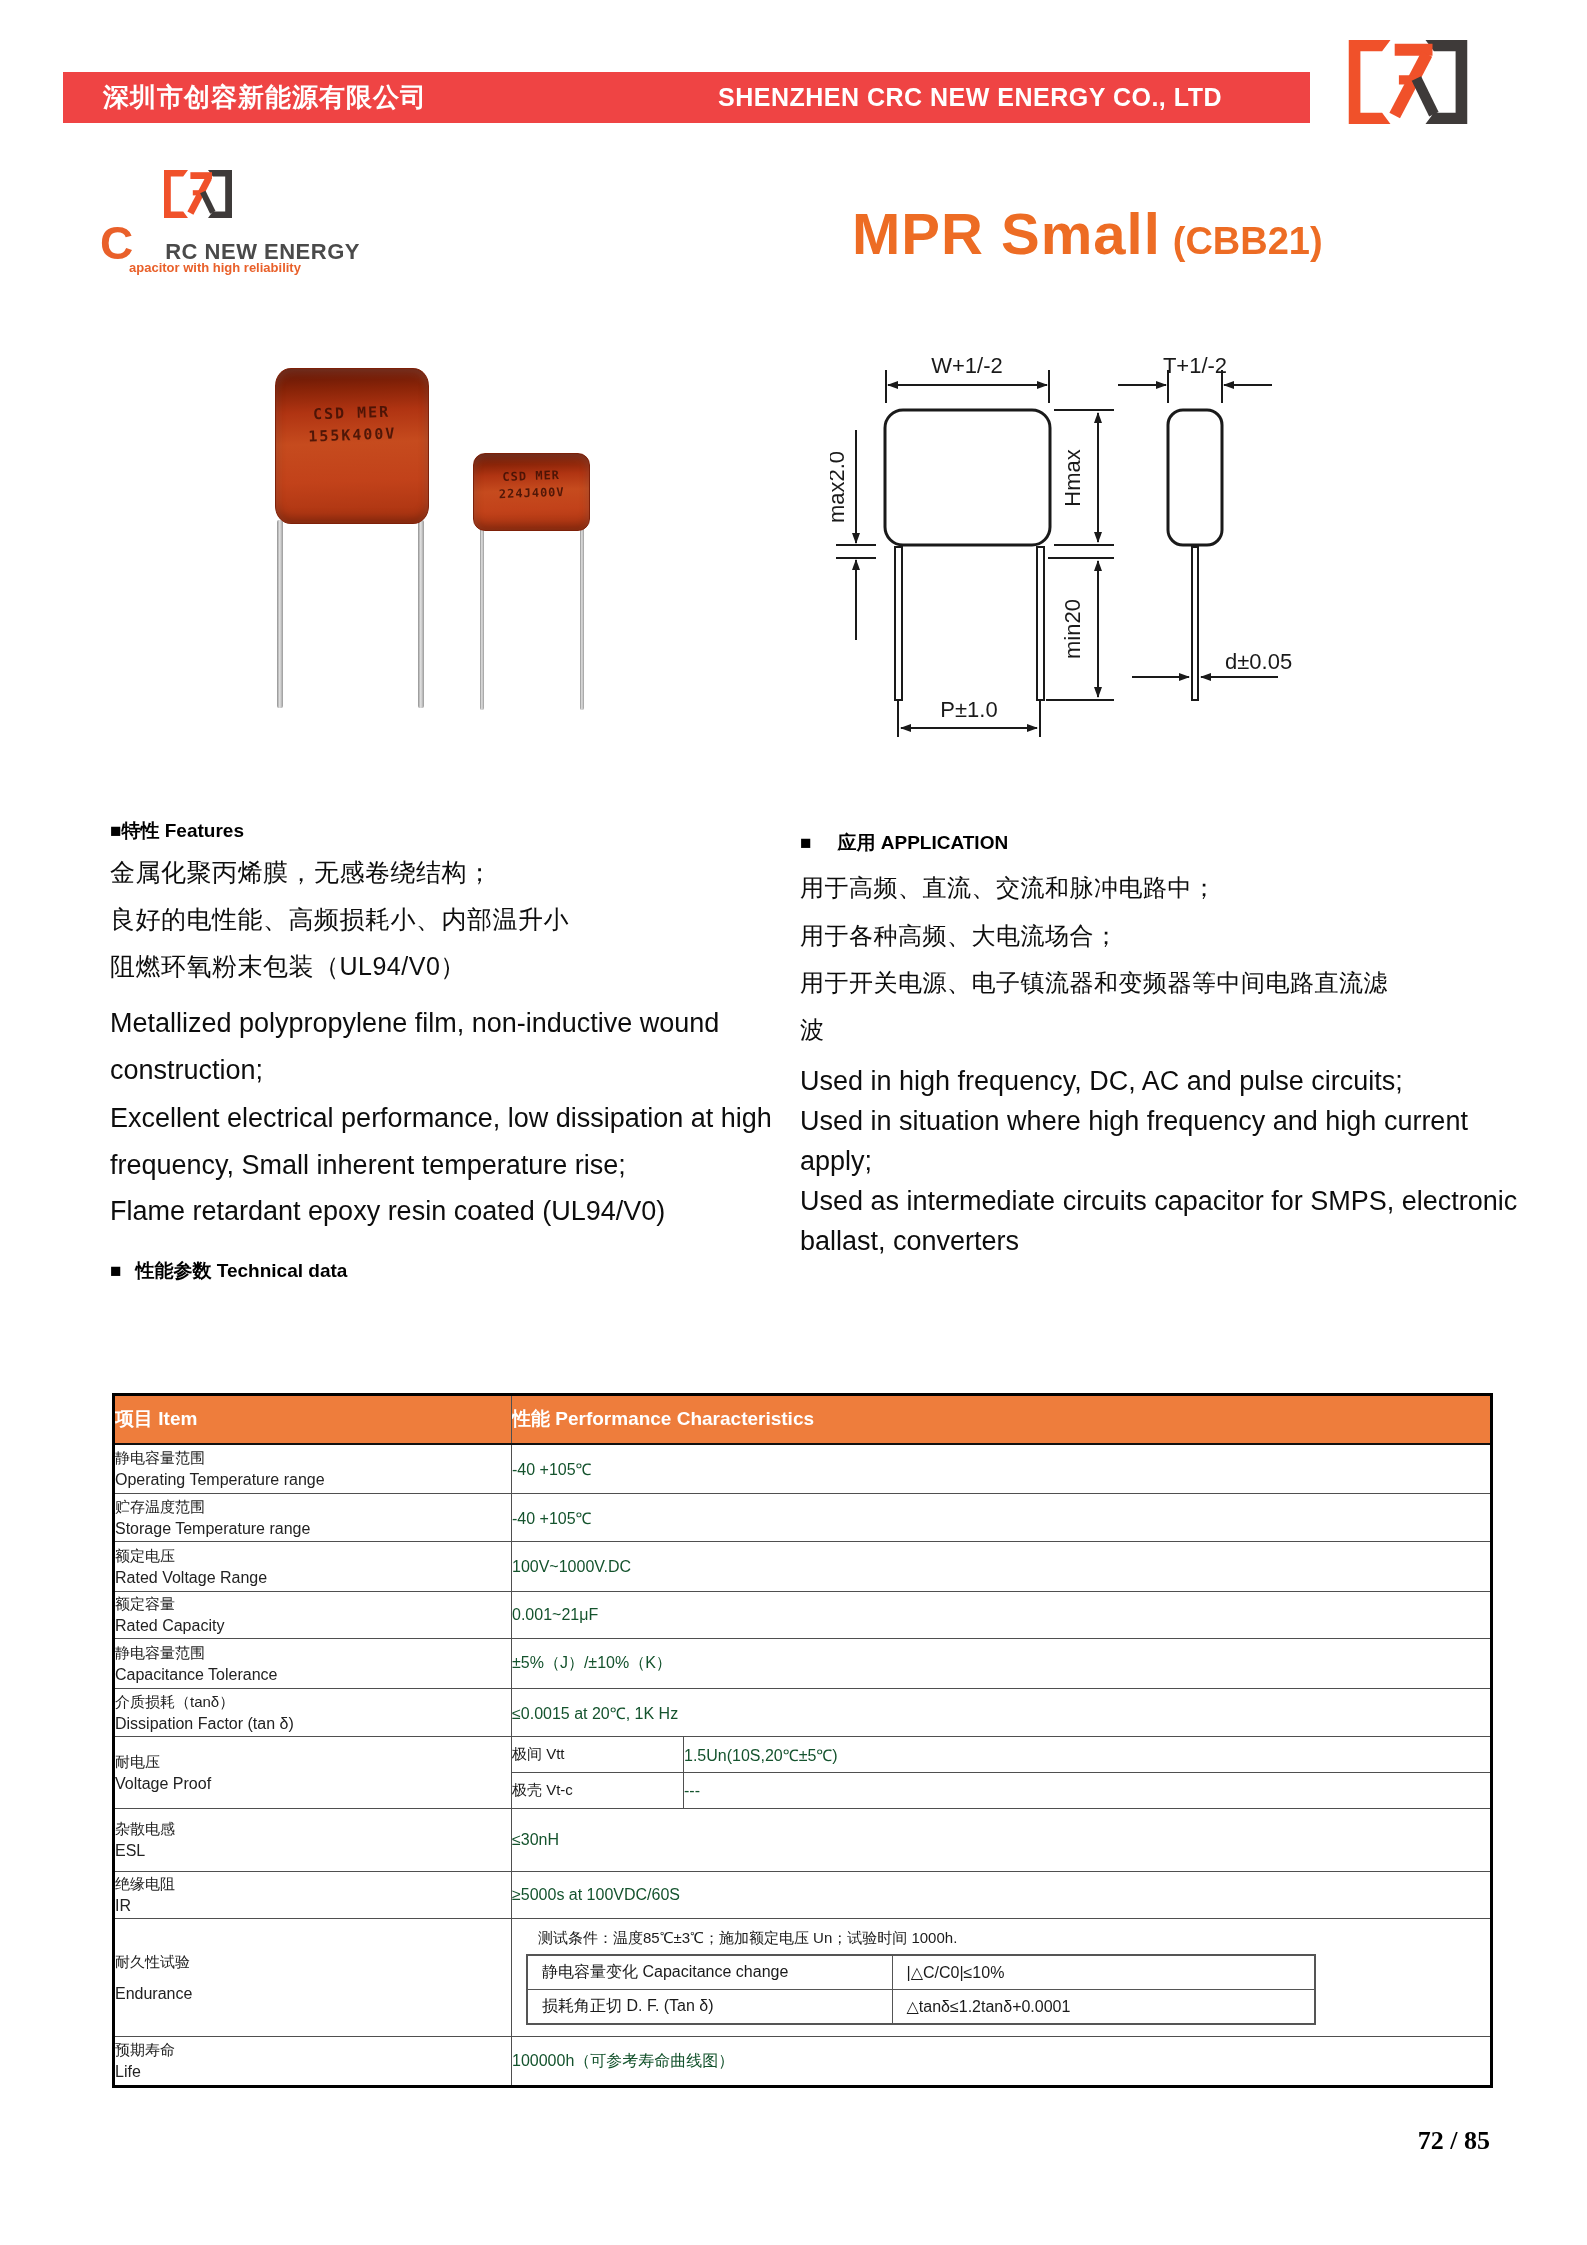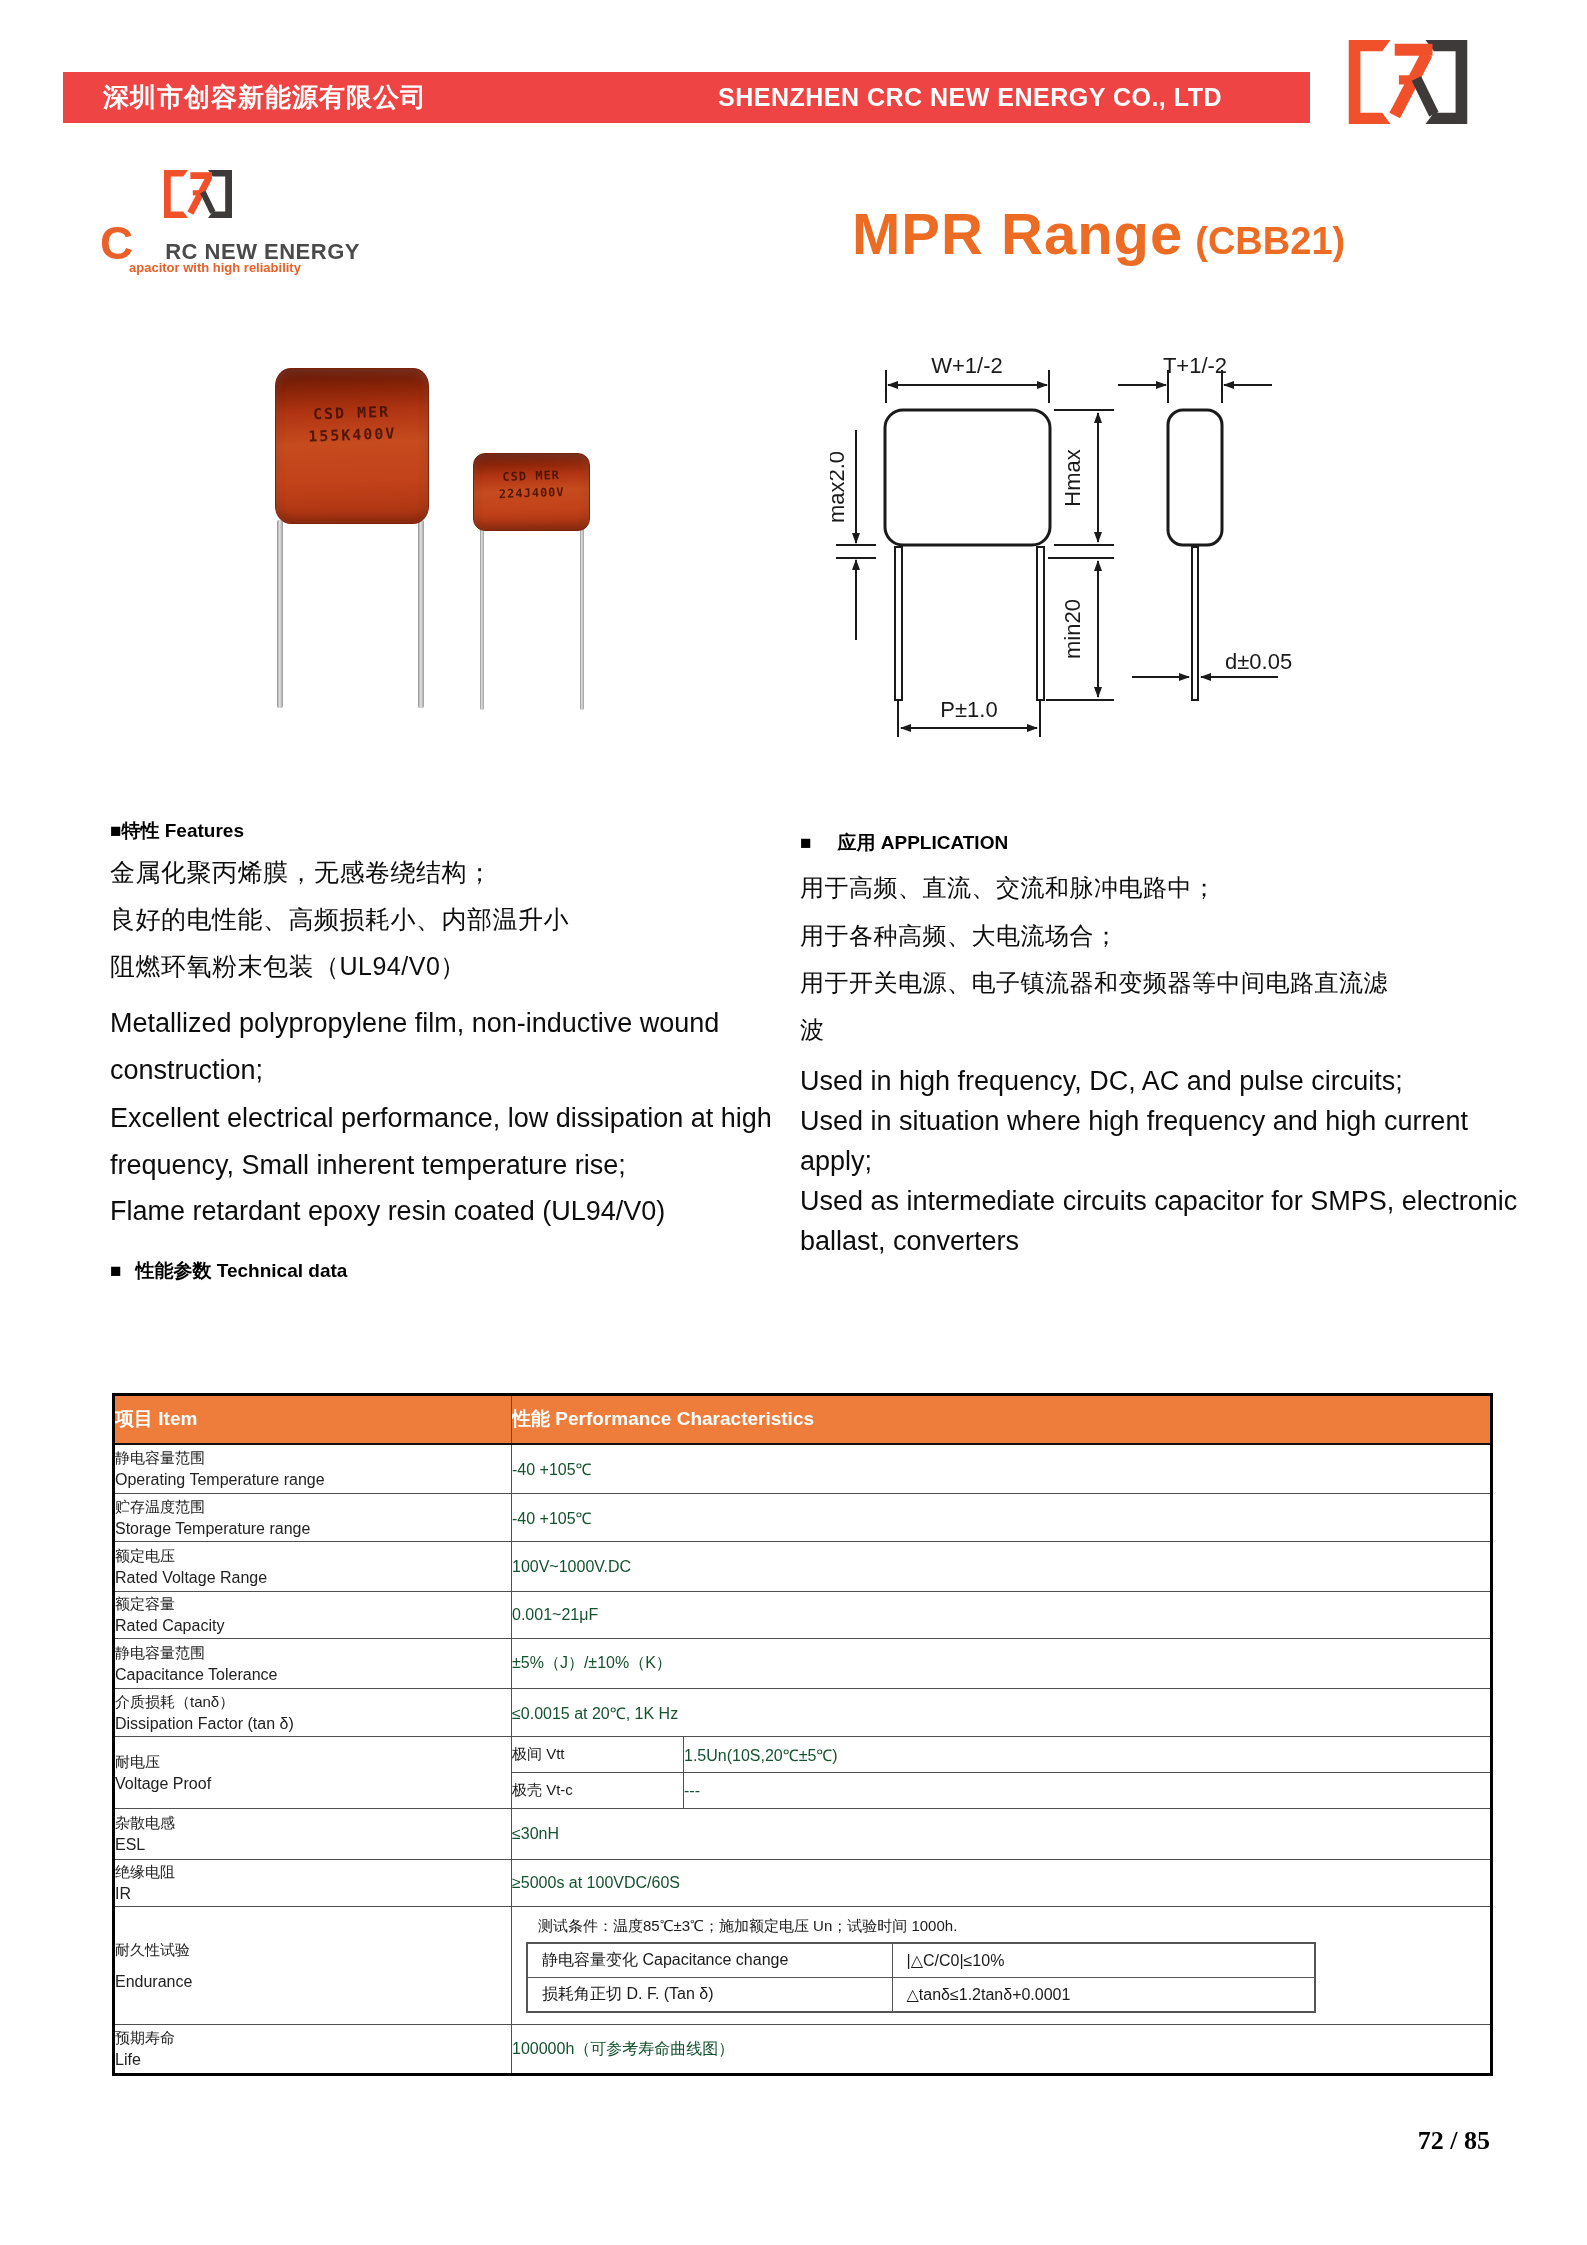--- a/index.html
+++ b/index.html
@@ -96,21 +96,21 @@
 
   <div class="brand">
     <svg class="mark" viewBox="0 0 170 120">
         <use href="#rmark"></use>
       </svg>
     <div class="word"><span class="bigc">C</span><span class="rest">RC NEW ENERGY</span></div>
     <div class="tag">apacitor with high reliability</div>
   </div>
 
   <div class="title">
-    <span class="main">MPR Range</span><span class="sub">(CBB21)</span>
+    <span class="main">MPR Small</span><span class="sub">(CBB21)</span>
   </div>
 
   <div class="photo">
     <div class="lead" style="left:182px;top:238px;height:188px;width:6px"></div>
     <div class="lead" style="left:323px;top:238px;height:188px;width:6px"></div>
     <div class="cap-body cap1">
       <div class="cap-label">
         <div>CSD MER</div>
           <div>155K400V</div>
       </div>
@@ -265,21 +265,21 @@
               <div class="tzh">耐电压</div>
               <div class="ten">Voltage Proof</div>
             </td>
         <td class="sublbl">极间 Vtt</td>
         <td class="val">1.5Un(10S,20℃±5℃)</td>
       </tr>
       <tr style="height:36px">
         <td class="sublbl">极壳 Vt-c</td>
         <td class="val">---</td>
       </tr>
-      <tr style="height:51px">
+      <tr style="height:63px">
         <td class="item">
               <div class="tzh">杂散电感</div>
               <div class="ten">ESL</div>
             </td>
         <td class="val" colspan="2">≤30nH</td>
       </tr>
       <tr style="height:47px">
         <td class="item">
               <div class="tzh">绝缘电阻</div>
               <div class="ten">IR</div>

